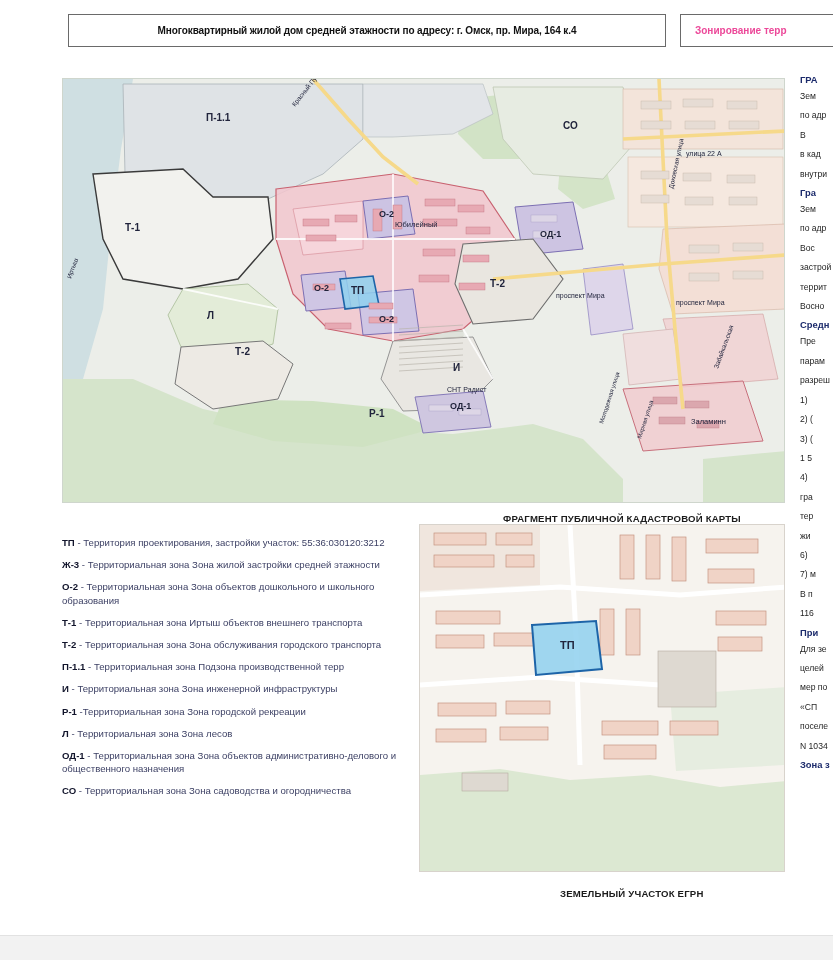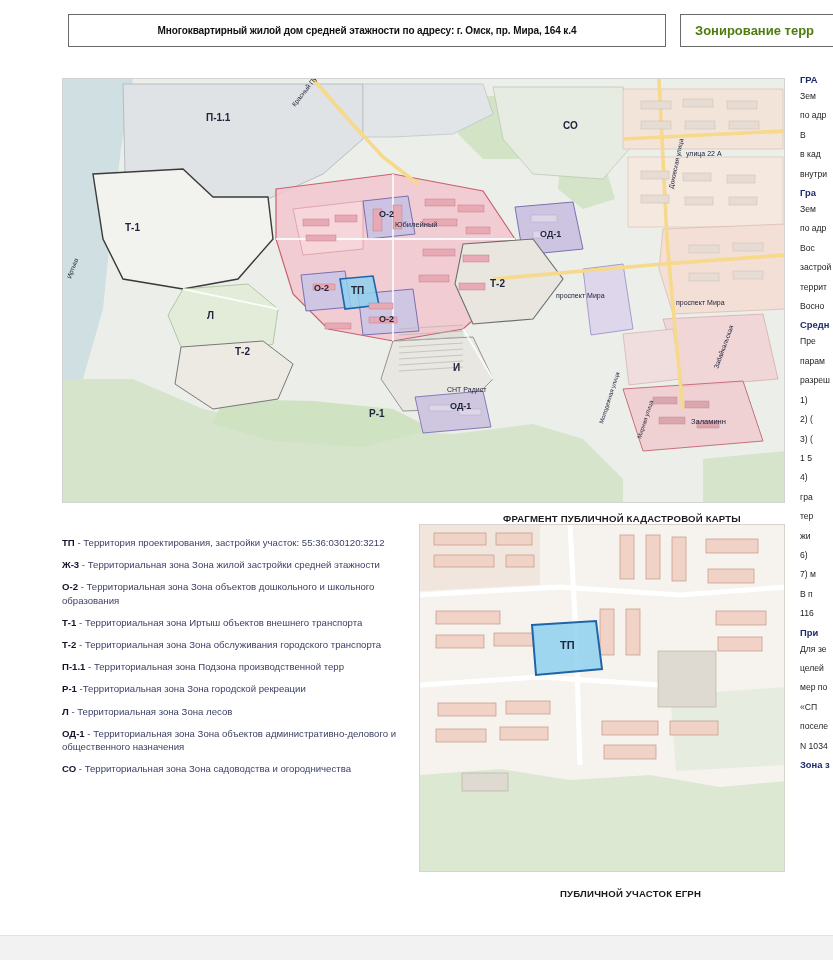--- a/index.html
+++ b/index.html
@@ -55,23 +55,23 @@
     height: 33px;
     border: 1px solid #6a6a6a;
     border-right: none;
     box-sizing: border-box;
     display: flex;
     align-items: center;
     padding-left: 14px;
     overflow: hidden;
   }
   .title-box-2 span {
-    font-size: 13px;
-    font-weight: bold;
-    color: #4d7c0f;
+    font-size: 10px;
+    font-weight: bold;
+    color: #ec4899;
     white-space: nowrap;
   }
 
   
   .map-wrap {
     position: absolute;
     left: 62px; top: 78px;
     width: 723px;
     height: 425px;
     overflow: hidden;
@@ -353,20 +353,21 @@
   </div>
   <div class="map-caption">ФРАГМЕНТ ПУБЛИЧНОЙ КАДАСТРОВОЙ КАРТЫ</div>
 
   <div class="legend">
       <div class="legend-item"><b>ТП</b><span> - Территория проектирования, застройки участок: 55:36:030120:3212</span></div>
       <div class="legend-item"><b>Ж-3</b><span> - Территориальная зона Зона жилой застройки средней этажности</span></div>
       <div class="legend-item"><b>О-2</b><span> - Территориальная зона Зона объектов дошкольного и школьного образования</span></div>
       <div class="legend-item"><b>Т-1</b><span> - Территориальная зона Иртыш объектов внешнего транспорта</span></div>
       <div class="legend-item"><b>Т-2</b><span> - Территориальная зона Зона обслуживания городского транспорта</span></div>
       <div class="legend-item"><b>П-1.1</b><span> - Территориальная зона Подзона производственной терр</span></div>
+      <div class="legend-item"><b>И</b><span> - Территориальная зона Зона инженерной инфраструктуры</span></div>
       <div class="legend-item"><b>Р-1</b><span> -Территориальная зона Зона городской рекреации</span></div>
       <div class="legend-item"><b>Л</b><span> - Территориальная зона Зона лесов</span></div>
       <div class="legend-item"><b>ОД-1</b><span> - Территориальная зона Зона объектов административно-делового и общественного назначения</span></div>
       <div class="legend-item"><b>СО</b><span> - Территориальная зона Зона садоводства и огородничества</span></div>
     </div>
 
   <div class="egrn-wrap">
     <svg width="366" height="348" viewBox="0 0 366 348" xmlns="http://www.w3.org/2000/svg">
       <rect x="0" y="0" width="366" height="348" fill="#f6f3ee"></rect>
       <path d="M0,250 L80,244 L150,255 L230,250 L300,262 L366,256 L366,348 L0,348 Z" fill="#dce8d2"></path>
@@ -407,21 +408,21 @@
         <rect x="238" y="126" width="58" height="56"></rect>
         <rect x="42" y="248" width="46" height="18"></rect>
       </g>
 
       <path d="M112,100 L176,96 L182,144 L116,150 Z" fill="#8fd0ef" fill-opacity="0.85" stroke="#1d64a8" stroke-width="2"></path>
       <g class="map-label" id="egrn-labels">
           <text x="140" y="124" font-size="11" fill="#21243c" font-family="&quot;Liberation Sans&quot;, sans-serif" font-weight="bold">ТП</text>
         </g>
     </svg>
   </div>
-  <div class="egrn-caption">ПУБЛИЧНОЙ УЧАСТОК ЕГРН</div>
+  <div class="egrn-caption">ЗЕМЕЛЬНЫЙ УЧАСТОК ЕГРН</div>
 
   <div class="right-col">
       <p class="rc-h">ГРА</p>
       <p class="rc-p">Зем</p>
       <p class="rc-p">по адр</p>
       <p class="rc-p">В  </p>
       <p class="rc-p">в  кад</p>
       <p class="rc-p">внутри</p>
       <p class="rc-h">Гра</p>
       <p class="rc-p">Зем</p>

